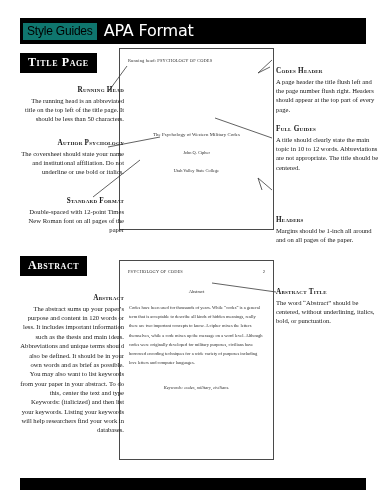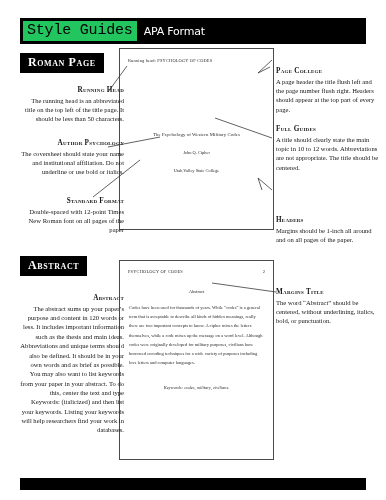--- a/index.html
+++ b/index.html
@@ -21,34 +21,34 @@
     position: absolute;
     left: 20px;
     top: 18px;
     width: 346px;
     height: 26px;
     background: #000000;
     display: flex;
     align-items: center;
   }
   .header-box {
-    background: #22c55e;
+    background: #0f766e;
     border: 1.5px solid #000000;
     color: #000000;
-    font-family: Liberation Mono, monospace;
-    font-size: 15px;
+    font-family: Liberation Sans, sans-serif;
+    font-size: 12px;
     line-height: 1;
     padding: 2px 4px 3px 4px;
     margin-left: 2px;
     letter-spacing: -0.2px;
   }
   .header-title {
     color: #ffffff;
     font-family: "DejaVu Sans", sans-serif;
-    font-size: 11px;
+    font-size: 16px;
     line-height: 1;
     padding-left: 6px;
     letter-spacing: -0.2px;
   }
 
   
   .section-tag {
     position: absolute;
     background: #000000;
     color: #ffffff;
@@ -185,21 +185,21 @@
   }
 </style>
 </head>
 <body>
 
 <div class="header-bar">
   <span class="header-box">Style Guides</span>
   <span class="header-title">APA Format</span>
 </div>
 
-<div class="section-tag" id="tag-titlepage">Roman Page</div>
+<div class="section-tag" id="tag-titlepage">Title Page</div>
 <div class="section-tag" id="tag-abstract">Abstract</div>
 
 <div class="doc-page" id="doc-titlepage">
   <div class="doc-runhead">Running head: PSYCHOLOGY OF CODES</div>
   <div class="doc-center-block" style="top:83px;">
     <div class="doc-title-line">The Psychology of Western Military Codes</div>
     <div class="doc-author-line">John Q. Cipher</div>
     <div class="doc-school-line">Utah Valley State College</div>
   </div>
 </div>
@@ -247,32 +247,32 @@
   <span class="annot-title">Standard Format</span>
   <span class="annot-body">Double-spaced with 12-point Times New Roman font on all pages of the paper</span>
 </div>
 
 <div class="annot left" style="top:293px;">
   <span class="annot-title">Abstract</span>
   <span class="annot-body">The abstract sums up your paper’s purpose and content in 120 words or less. It includes important information such as the thesis and main ideas. Abbreviations and unique terms should also be defined. It should be in your own words and as brief as possible. You may also want to list keywords from your paper in your abstract. To do this, center the text and type Keywords: (italicized) and then list your keywords. Listing your keywords will help researchers find your work in databases.</span>
 </div>
 
 <div class="annot right" style="top:66px;">
-  <span class="annot-title">Page College</span>
+  <span class="annot-title">Codes Header</span>
   <span class="annot-body">A page header the title flush left and the page number flush right.  Headers should appear at the top part of every page.</span>
 </div>
 
 <div class="annot right" style="top:124px;">
   <span class="annot-title">Full Guides</span>
   <span class="annot-body">A title should clearly state the main topic in 10 to 12 words. Abbreviations are not appropriate.  The title should be centered.</span>
 </div>
 
 <div class="annot right" style="top:215px;">
   <span class="annot-title">Headers</span>
   <span class="annot-body">Margins should be 1-inch all around and on all pages of the paper.</span>
 </div>
 
 <div class="annot right" style="top:287px;">
-  <span class="annot-title">Margins Title</span>
+  <span class="annot-title">Abstract Title</span>
   <span class="annot-body">The word “Abstract” should be centered, without underlining, italics, bold, or punctuation.</span>
 </div>
 
 <div class="footer-bar"></div>
 
 </body></html>

